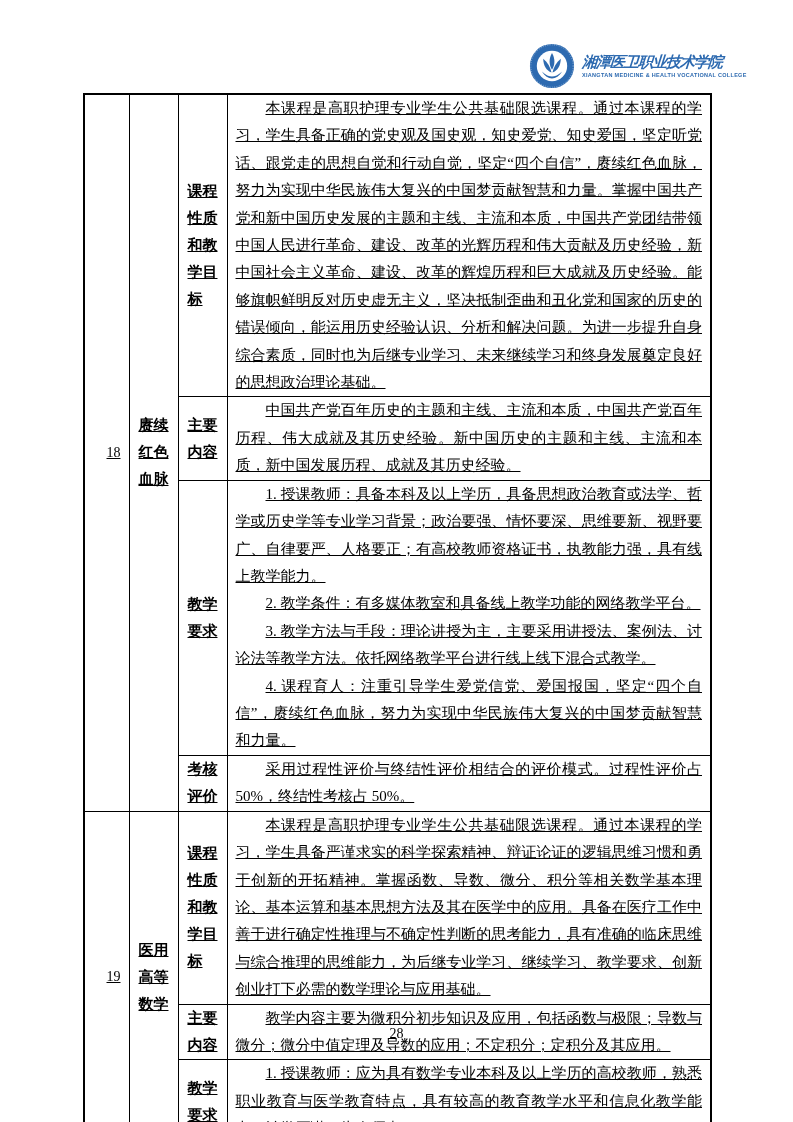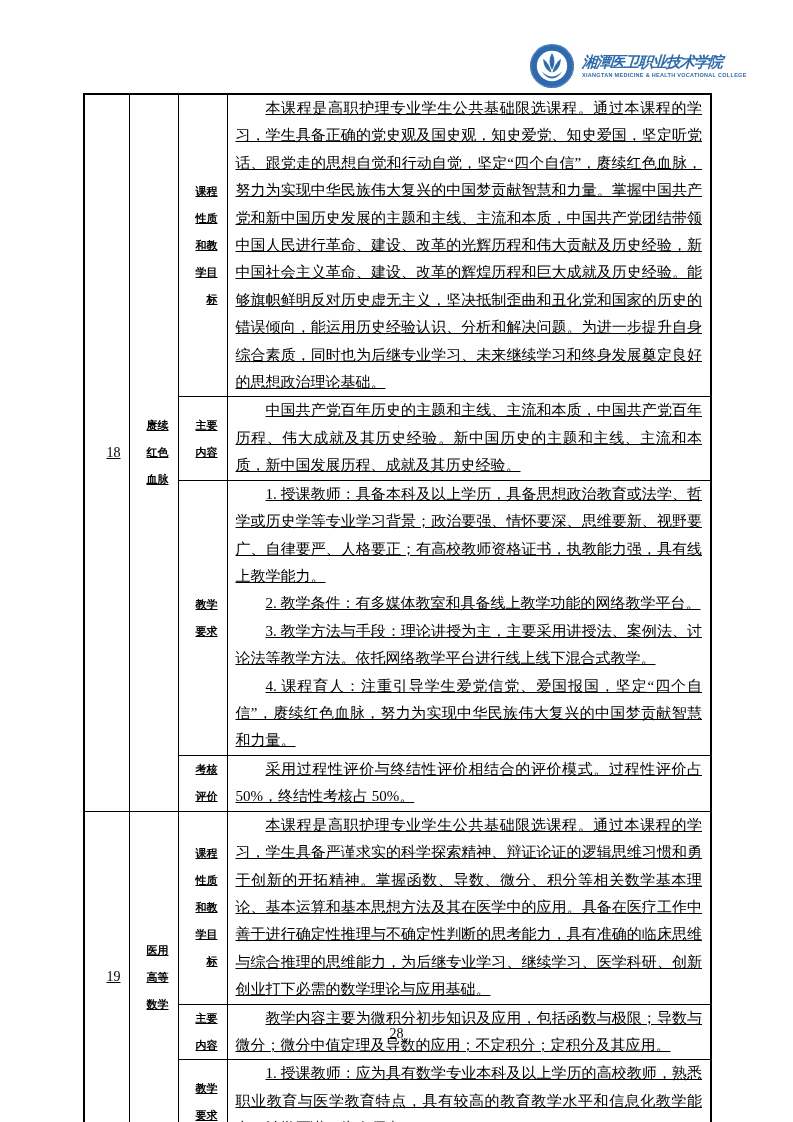--- a/index.html
+++ b/index.html
@@ -78,24 +78,24 @@
     overflow: hidden;
     text-decoration: underline;
   }
   td.num {
     text-align: right;
     vertical-align: middle;
     font-size: 14px;
     padding: 8px;
   }
   td.course, td.slabel {
-    text-align: right;
+    text-align: left;
     vertical-align: middle;
     font-weight: bold;
-    font-size: 11px;
+    font-size: 15px;
     line-height: 27px;
     padding: 0 9px;
     word-break: break-all;
   }
   td.content {
     vertical-align: top;
     font-size: 15px;
     line-height: 27.4px;
     padding: 0 8px;
     text-align: justify;
@@ -183,21 +183,21 @@
         <td class="content">
           <p>采用过程性评价与终结性评价相结合的评价模式。过程性评价占 50%，终结性考核占 50%。</p>
         </td>
       </tr>
 
       <tr class="h168">
         <td class="num" rowspan="3">19</td>
         <td class="course" rowspan="3">医用高等数学</td>
         <td class="slabel">课程性质和教学目标</td>
         <td class="content">
-          <p>本课程是高职护理专业学生公共基础限选课程。通过本课程的学习，学生具备严谨求实的科学探索精神、辩证论证的逻辑思维习惯和勇于创新的开拓精神。掌握函数、导数、微分、积分等相关数学基本理论、基本运算和基本思想方法及其在医学中的应用。具备在医疗工作中善于进行确定性推理与不确定性判断的思考能力，具有准确的临床思维与综合推理的思维能力，为后继专业学习、继续学习、医学科研、创新创业打下必需的数学理论与应用基础。</p>
+          <p>本课程是高职护理专业学生公共基础限选课程。通过本课程的学习，学生具备严谨求实的科学探索精神、辩证论证的逻辑思维习惯和勇于创新的开拓精神。掌握函数、导数、微分、积分等相关数学基本理论、基本运算和基本思想方法及其在医学中的应用。具备在医疗工作中善于进行确定性推理与不确定性判断的思考能力，具有准确的临床思维与综合推理的思维能力，为后继专业学习、继续学习、教学要求、创新创业打下必需的数学理论与应用基础。</p>
         </td>
       </tr>
       <tr class="h52">
         <td class="slabel">主要内容</td>
         <td class="content">
           <p>教学内容主要为微积分初步知识及应用，包括函数与极限；导数与微分；微分中值定理及导数的应用；不定积分；定积分及其应用。</p>
         </td>
       </tr>
       <tr class="h81">
         <td class="slabel">教学要求</td>

